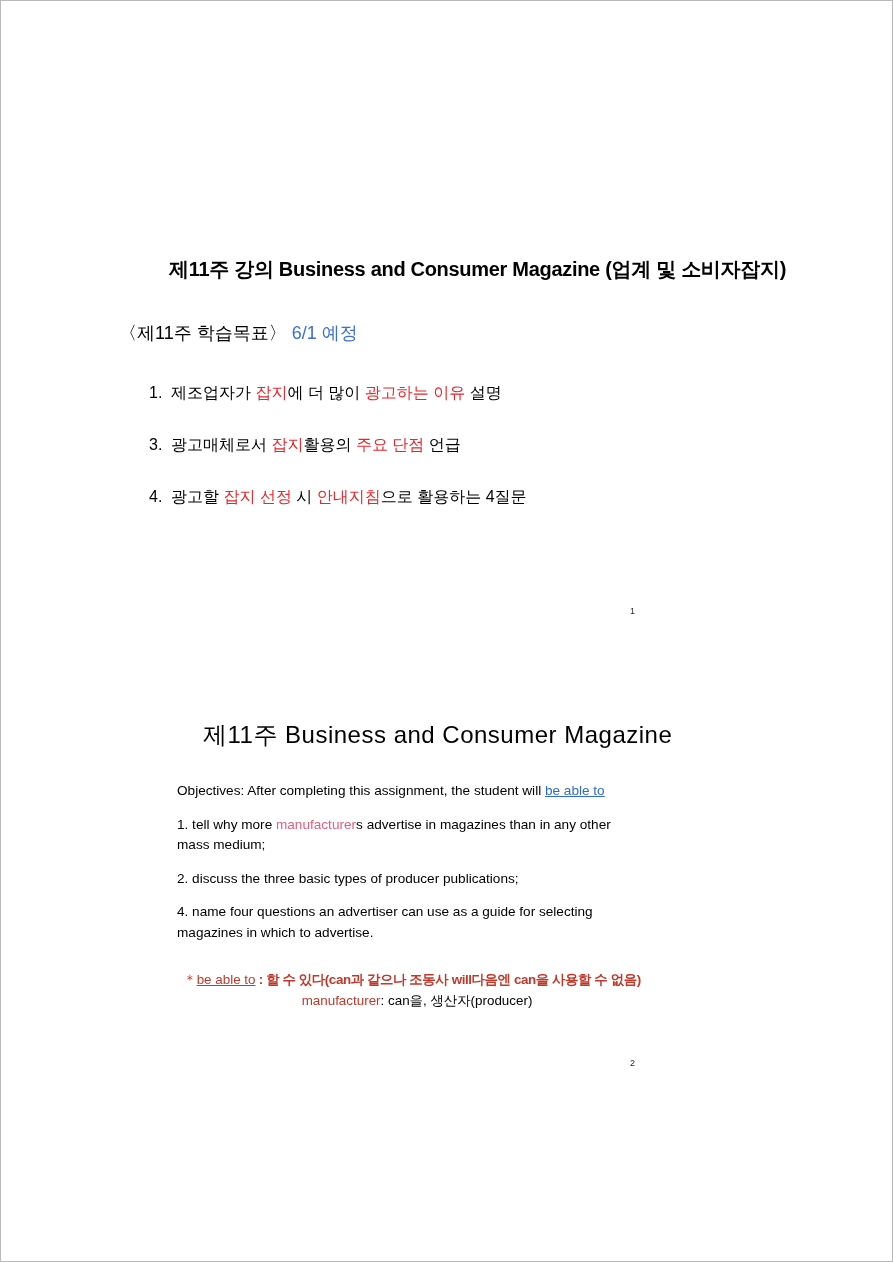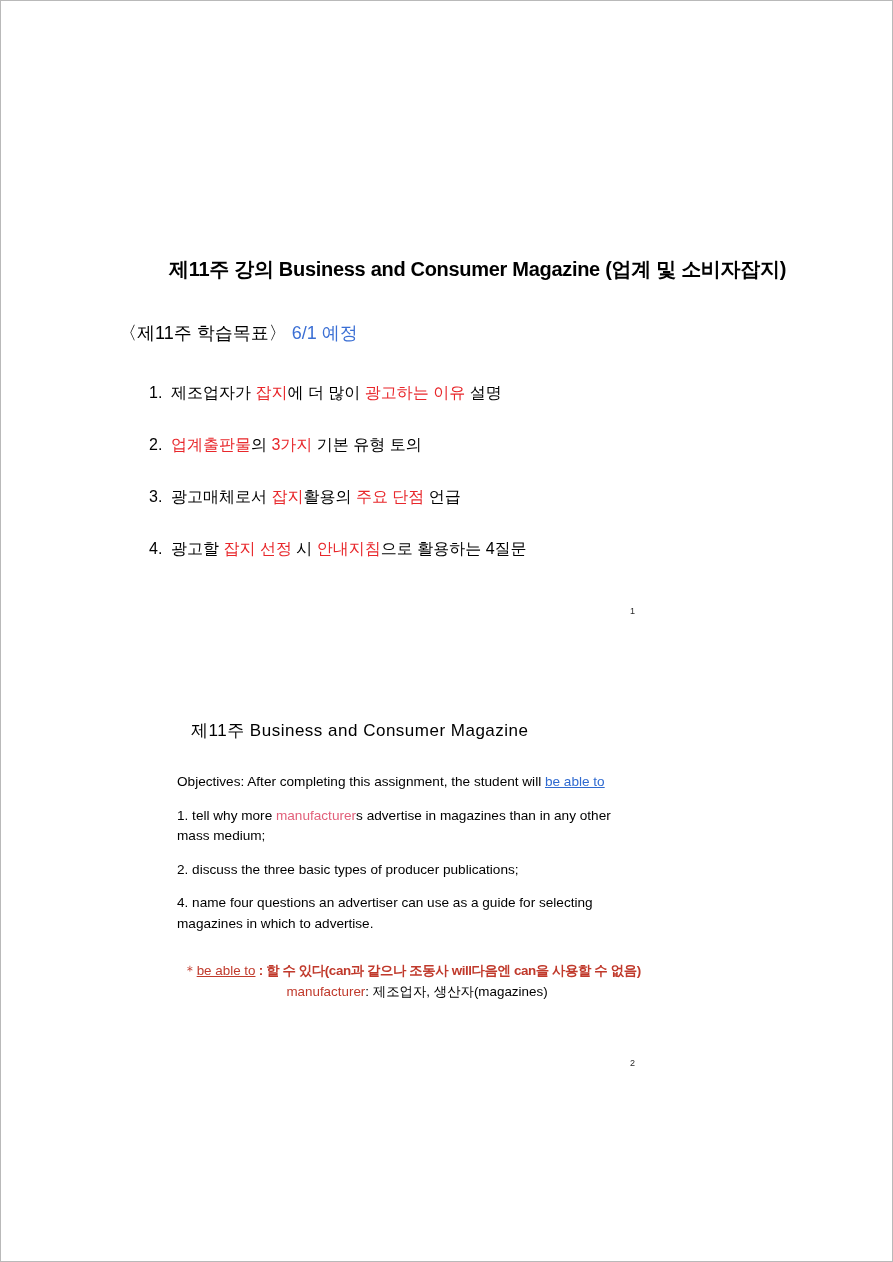--- a/index.html
+++ b/index.html
@@ -68,23 +68,23 @@
   .p1num { left: 629px; top: 605px; }
 
   
   .slide2 {
     position: absolute;
     left: 176px;
     top: 718px;
     width: 600px;
   }
   .s2-title {
-    font-size: 17px;
+    font-size: 24px;
     letter-spacing: 0.5px;
-    margin-left: 14px;
+    margin-left: 26px;
     white-space: nowrap;
   }
   .s2-body {
     margin-top: 30px;
     font-size: 13.6px;
     line-height: 20.5px;
     width: 462px;
   }
   .s2-body p {
     margin: 13px 0 2px 0;
@@ -124,23 +124,20 @@
     <div class="s1-objheader">
       <span>〈제11주 학습목표〉</span>
       <span class="blue">6/1 예정</span>
     </div>
 
     <div class="s1-list">
       <div>
         <span class="num">1.</span><span>제조업자가 </span><span class="red">잡지</span><span>에 더 많이 </span><span class="red">광고하는 이유</span><span> 설명</span>
       </div>
       <div>
-        <span class="num">2.</span><span class="red">업계출판물</span><span>의 </span><span class="red">3가지</span><span> 기본 유형 토의</span>
-      </div>
-      <div>
         <span class="num">3.</span><span>광고매체로서 </span><span class="red">잡지</span><span>활용의 </span><span class="red">주요 단점</span><span> 언급</span>
       </div>
       <div>
         <span class="num">4.</span><span>광고할 </span><span class="red">잡지 선정</span><span> 시 </span><span class="red">안내지침</span><span>으로 활용하는 4질문</span>
       </div>
     </div>
   </div>
 
   <div class="pagenum p1num">1</div>
 
@@ -153,19 +150,19 @@
       <p><span>1.</span><span> tell  why more </span><span class="pink">manufacturer</span><span>s advertise in magazines than in any other mass medium;</span></p>
 
       <p><span>2.</span><span> discuss the three basic types of  producer publications;</span></p>
 
 
       <p><span>4.</span><span> name four questions an advertiser can use as a guide for selecting magazines in which to  advertise.</span></p>
     </div>
 
     <div class="s2-note">
       <div><span class="star">＊</span><span class="uline">be able to</span><span class="bold-k"> : 할 수 있다</span><span class="bold-k">(can과 같으나 조동사 will다음엔  can을 사용할 수 없음)</span></div>
-      <div style="margin-left:10px"><span>manufacturer</span><span class="blk">: 제조업자, 생산자(magazines)</span></div>
+      <div style="margin-left:10px"><span>manufacturer</span><span class="blk">: can을, 생산자(producer)</span></div>
     </div>
   </div>
 
   <div class="pagenum p2num">2</div>
 
 </div>
 
 </body></html>

